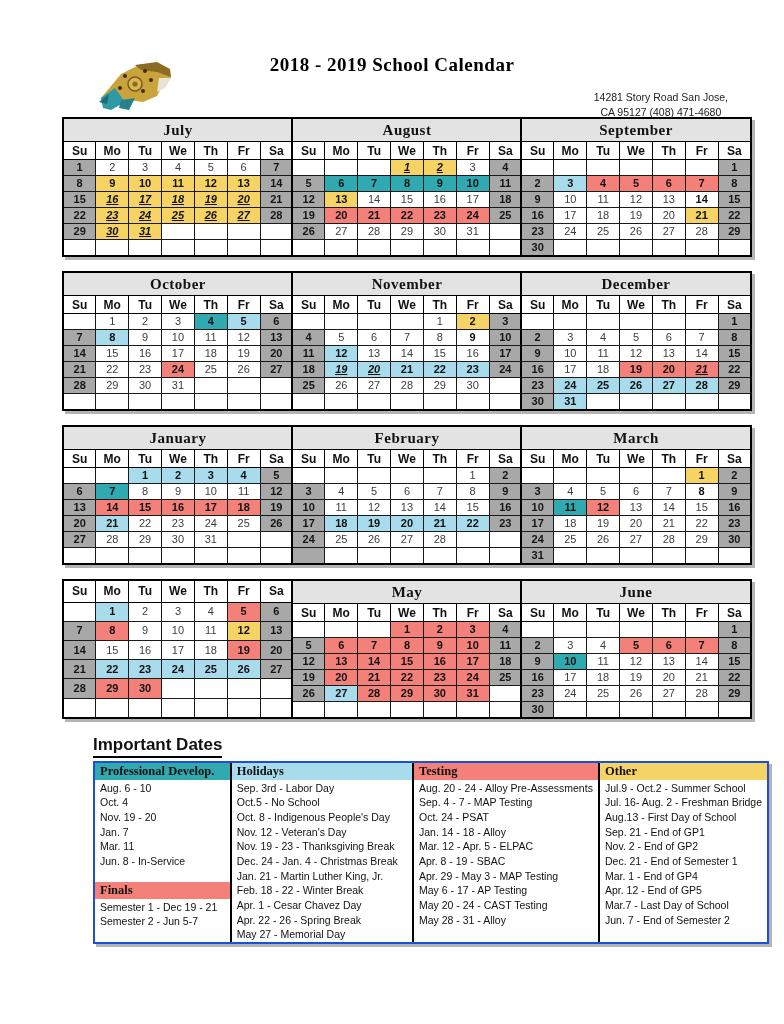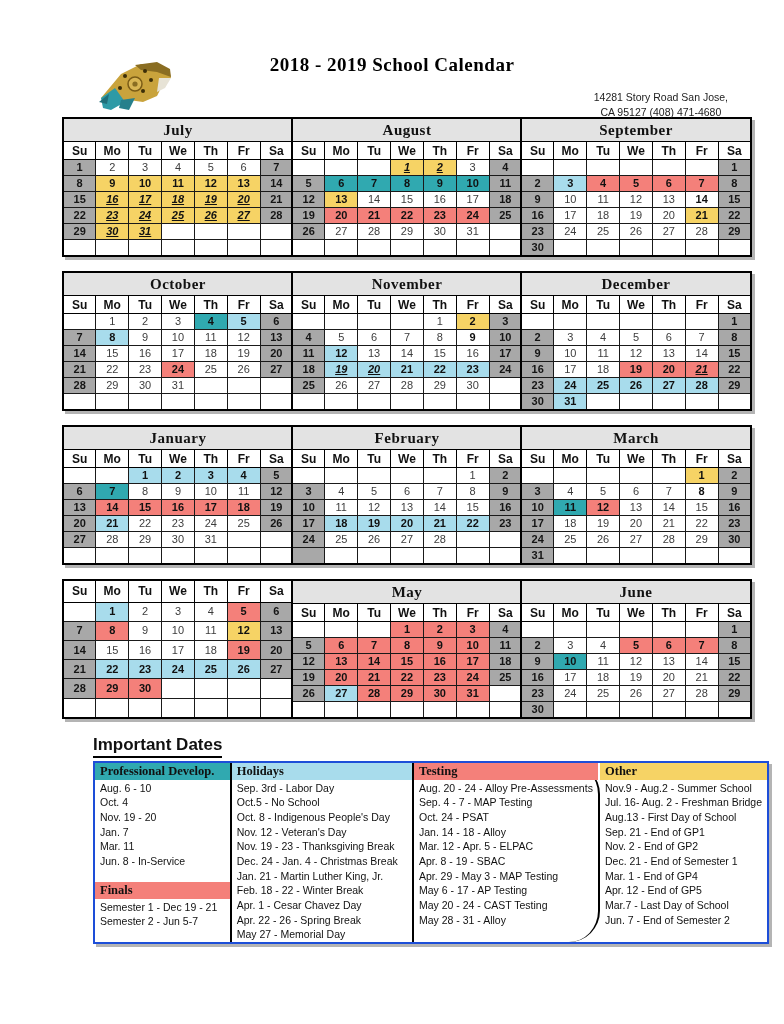--- a/index.html
+++ b/index.html
@@ -39,21 +39,21 @@
 
   
   .important{margin:16px 0 0 62px;width:676px;padding-left:31px;}
   .important h2{margin:0 0 3px 0;font-size:17px;font-weight:bold;
                 display:inline-block;border-bottom:2.5px solid #000;padding-bottom:1px;}
   .id-table{display:flex;border:2px solid #1d4ed8;box-shadow:3px 3px 0 #b4b4b4;background:#fff;}
   .id-col{border-right:2px solid #000;box-sizing:border-box;}
   .id-col:last-child{border-right:none;}
   .id-col:nth-child(1){width:144px;}
   .id-col:nth-child(2){width:192px;}
-  .id-col:nth-child(3){width:196px;border-radius:31px;}
+  .id-col:nth-child(3){width:196px;}
   .id-col:nth-child(4){flex:1;}
   .id-head{font-family:"Liberation Serif",serif;font-weight:bold;font-size:12.5px;
            padding:1px 5px;height:15px;line-height:15px;}
   .h-pd{background:var(--c-pd,#30a9b0);}
   .h-hol{background:var(--c-hol,#a8dcec);}
   .h-te{background:var(--c-te,#f4807a);}
   .h-ot{background:var(--c-ot,#f6d365);}
   .id-item{font-size:10.5px;padding:1.5px 5px 1.2px 5px;color:#111;white-space:nowrap;}
   .id-spacer{height:14px;}
 </style>
@@ -965,21 +965,21 @@
           <div class="id-item">Jan. 14 - 18 - Alloy</div>
           <div class="id-item">Mar. 12 - Apr. 5 - ELPAC</div>
           <div class="id-item">Apr. 8 - 19 - SBAC</div>
           <div class="id-item">Apr. 29 - May 3 - MAP Testing</div>
           <div class="id-item">May 6 - 17 - AP Testing</div>
           <div class="id-item">May 20 - 24 - CAST Testing</div>
           <div class="id-item">May 28 - 31 - Alloy</div>
         </div>
         <div class="id-col">
           <div class="id-head h-ot">Other</div>
-          <div class="id-item">Nov.9 - Aug.2 - Summer School</div>
+          <div class="id-item">Jul.9 - Oct.2 - Summer School</div>
           <div class="id-item">Jul. 16- Aug. 2 - Freshman Bridge</div>
           <div class="id-item">Aug.13 - First Day of School</div>
           <div class="id-item">Sep. 21 - End of GP1</div>
           <div class="id-item">Nov. 2 - End of GP2</div>
           <div class="id-item">Dec. 21 - End of Semester 1</div>
           <div class="id-item">Mar. 1 - End of GP4</div>
           <div class="id-item">Apr. 12 - End of GP5</div>
           <div class="id-item">Mar.7 - Last Day of School</div>
           <div class="id-item">Jun. 7 - End of Semester 2</div>
         </div>

